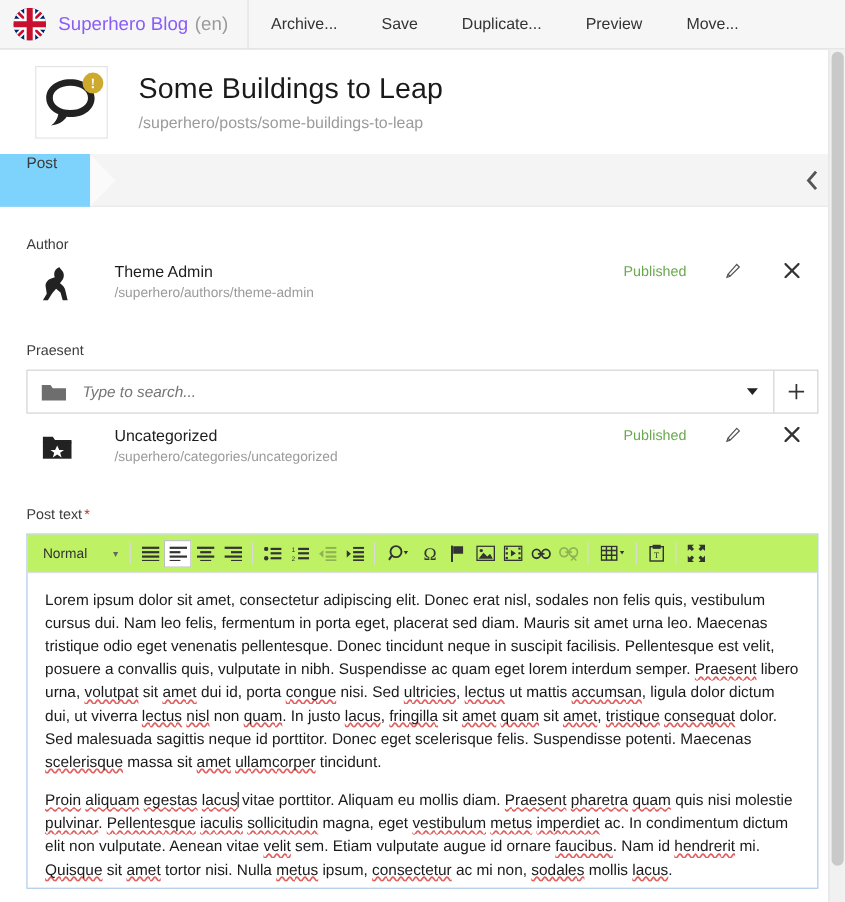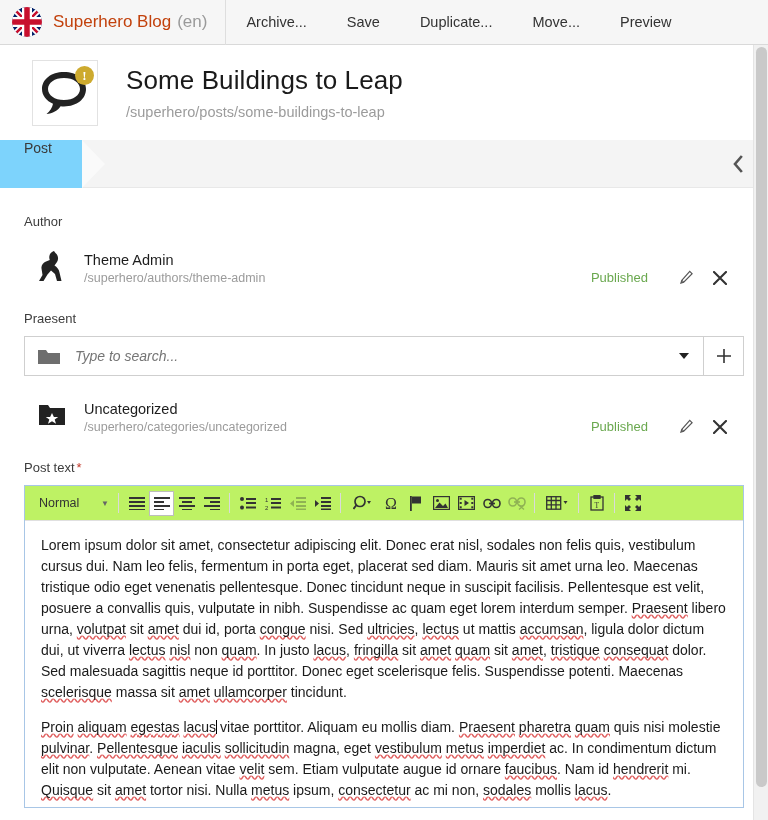--- a/index.html
+++ b/index.html
@@ -25,21 +25,21 @@
   .flag-icon {
     width: 30px; height: 30px;
     border-radius: 50%;
     flex: 0 0 auto;
     overflow: hidden;
     position: relative;
     margin-right: 11px;
   }
   .site-title {
     font-size: 17px;
-    color: #c2410c;
+    color: #8b5cf6;
     font-weight: 400;
     white-space: nowrap;
   }
   .site-lang {
     font-size: 17px;
     color: #9a9a9a;
     margin-left: 6px;
   }
   .topbar-divider {
     width: 1px;
@@ -153,23 +153,24 @@
   .field-label {
     font-size: 13px;
     color: #3c3c3c;
     margin-top: 26px;
     margin-bottom: 10px;
   }
   .req { color: #c0392b; margin-left: 2px; }
 
   .ref-row {
     display: flex;
-    align-items: flex-end;
+    align-items: flex-start;
     height: 46px;
     padding-left: 8px;
+    gap: 20px;
   }
   .ref-icon {
     width: 40px; height: 38px;
     flex: 0 0 auto;
     display: flex;
     align-items: center;
     justify-content: center;
   }
   .ref-texts { margin-left: 12px; flex: 1 1 auto; }
   .ref-name {
@@ -178,21 +179,21 @@
     line-height: 1.25;
   }
   .ref-path {
     font-size: 12.5px;
     color: #9b9b9b;
     margin-top: 2px;
   }
   .ref-status {
     font-size: 13px;
     color: #6aa84f;
-    margin-right: 26px;
+    margin-right: 10px;
     white-space: nowrap;
   }
   .ref-act {
     width: 24px;
     display: flex;
     align-items: center;
     justify-content: center;
     cursor: pointer;
     color: #555;
     margin-right: 10px;
@@ -353,22 +354,22 @@
       </g>
     </svg>
   </div>
   <div class="site-title">Superhero Blog</div>
   <div class="site-lang">(en)</div>
   <div class="topbar-divider"></div>
   <div class="menu">
     <div class="menu-item">Archive...</div>
     <div class="menu-item">Save</div>
     <div class="menu-item">Duplicate...</div>
+    <div class="menu-item">Preview</div>
     <div class="menu-item">Move...</div>
-    <div class="menu-item">Preview</div>
   </div>
 </div>
 
 <div class="doc-header">
   <div class="doc-thumb">
     <svg width="52" height="48" viewBox="0 0 52 48">
       <path d="M25,3 C12,3 3,10.5 3,20 C3,26.5 7.5,32 14,34.8 C13.4,38.6 11,42.5 7.5,45 C13.5,44.6 19,41.5 21.6,37.2 C22.7,37.3 23.8,37.4 25,37.4 C38,37.4 47,29.9 47,20 C47,10.5 38,3 25,3 Z
                M25,9 C34.5,9 41,13.8 41,20 C41,26.2 34.5,31 25,31 C15.5,31 9,26.2 9,20 C9,13.8 15.5,9 25,9 Z" fill="#222"></path>
     </svg>
     <div class="badge-warn">!</div>

